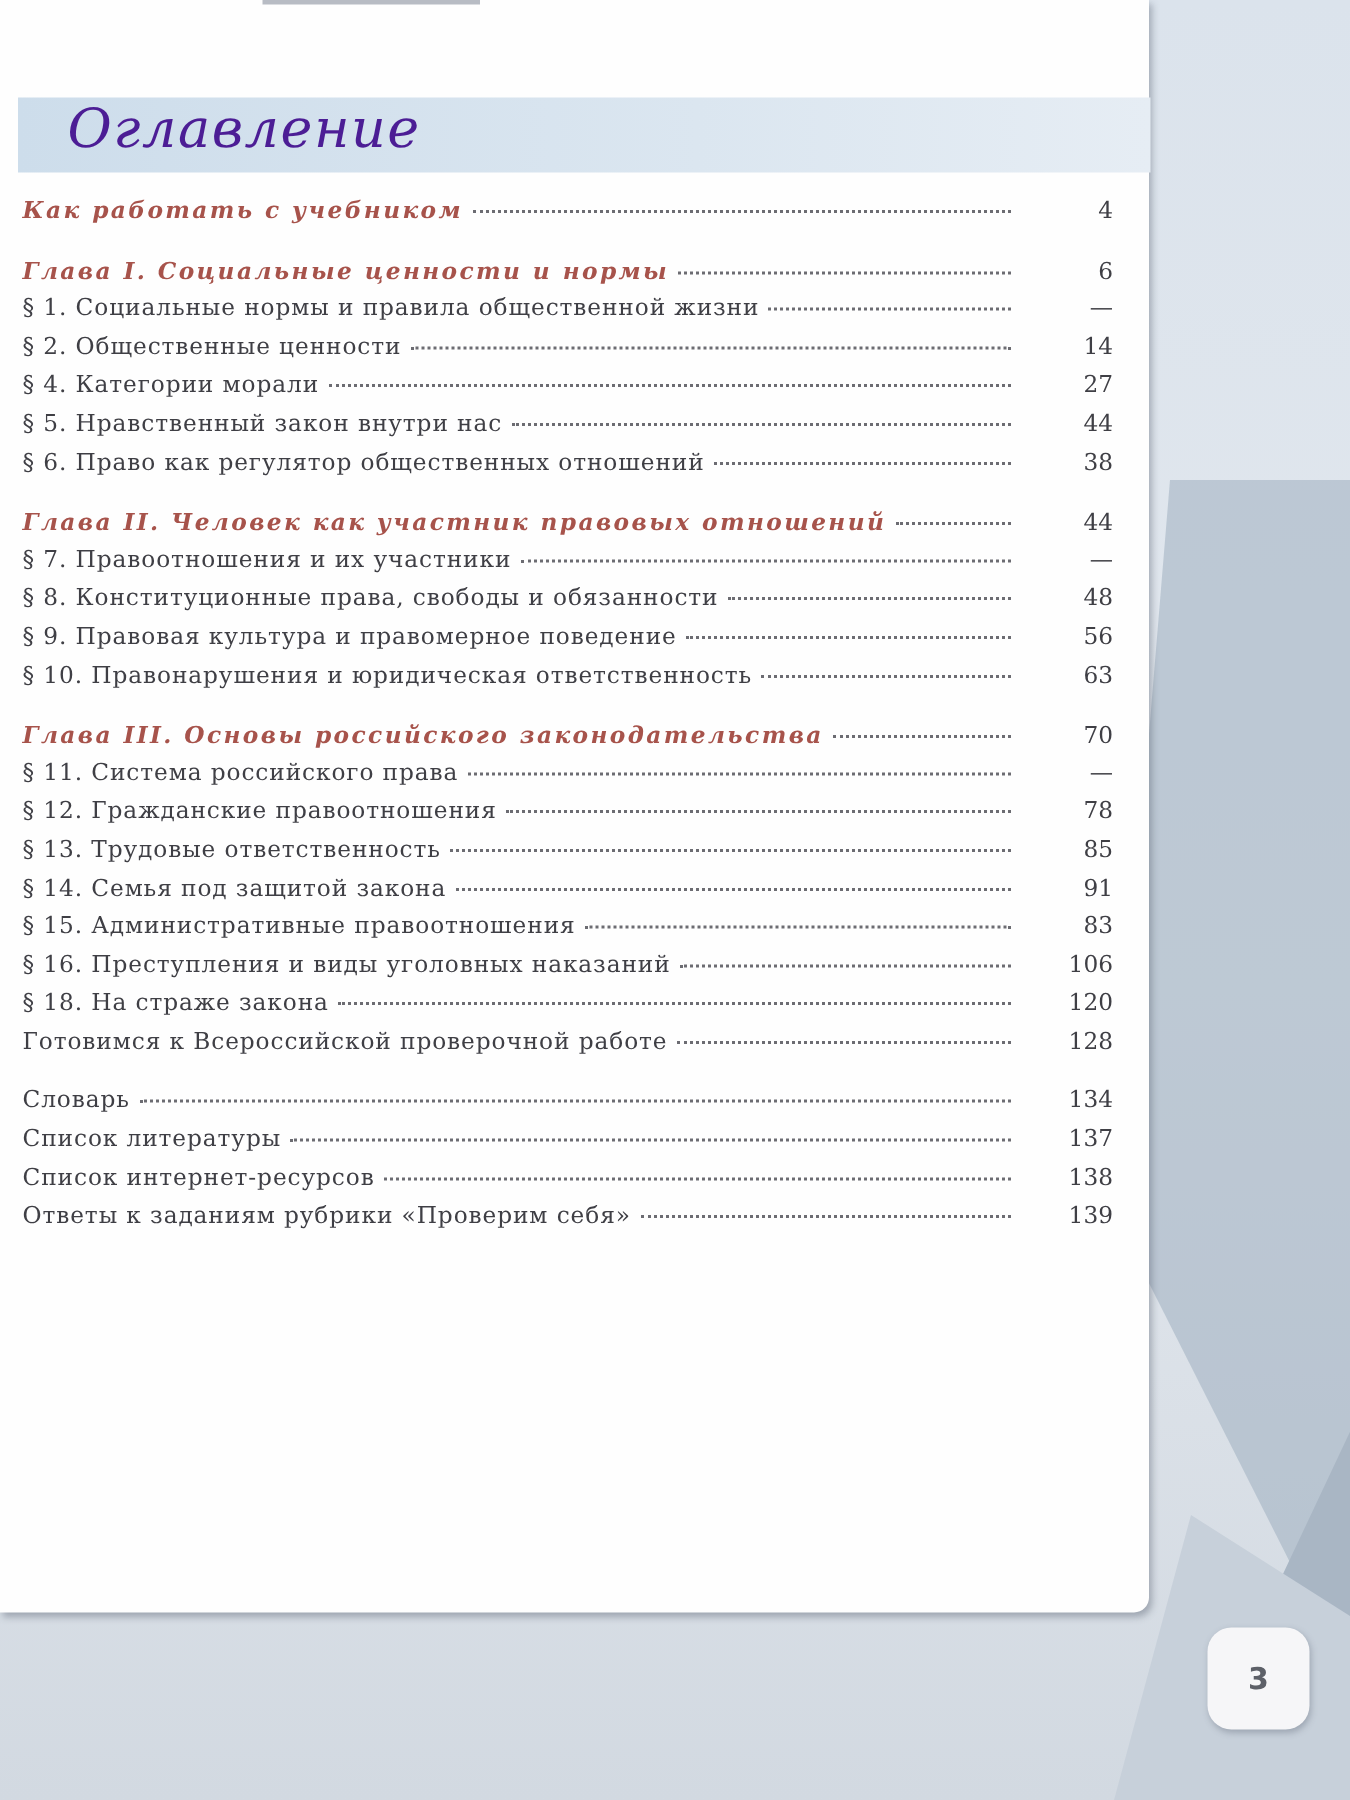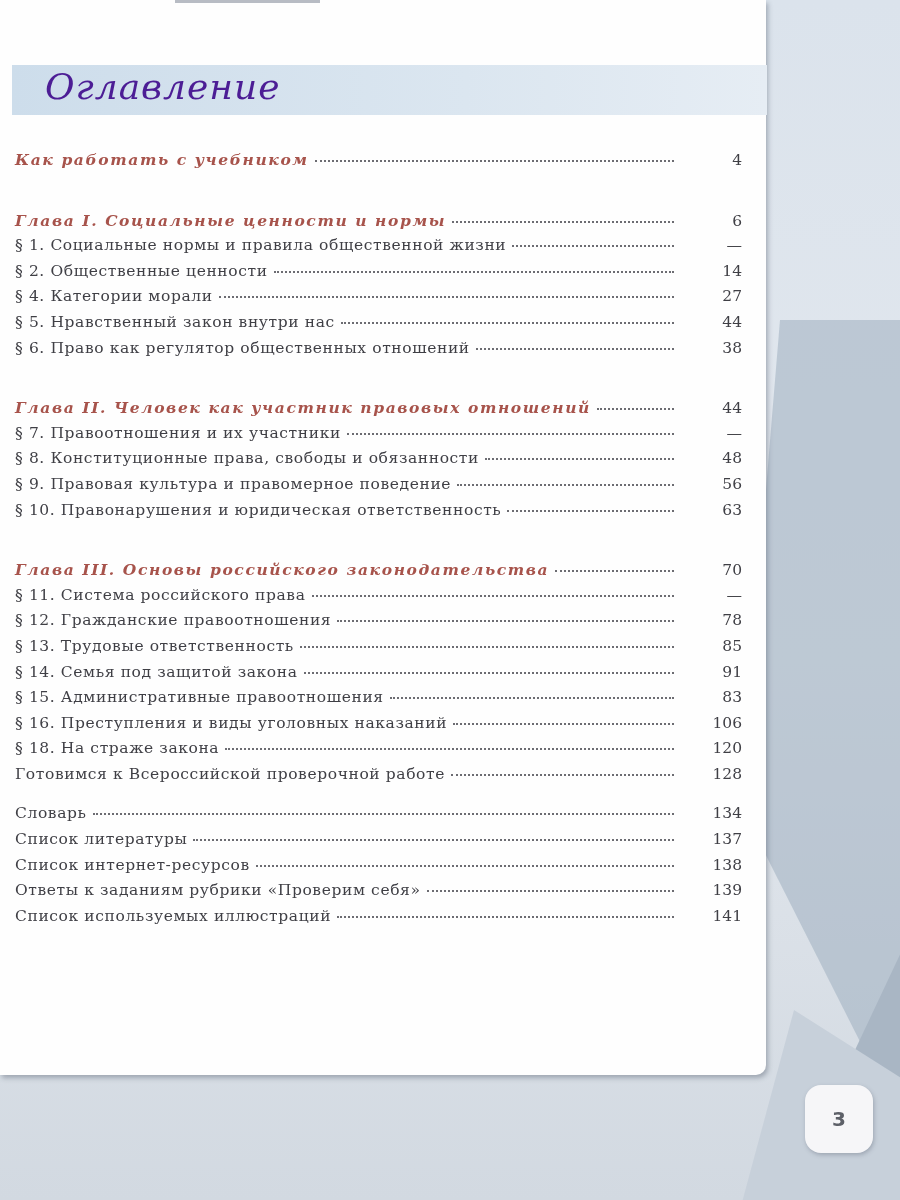--- a/index.html
+++ b/index.html
@@ -32,21 +32,21 @@
     position: absolute; left: 45px; top: 66px;
     font-family: "DejaVu Serif", serif; font-style: italic;
     font-size: 36px; color: #4c1d95; letter-spacing: 1px;
   }
   .toc { position: absolute; left: 15px; top: 130px; width: 727px; }
   .row {
     display: flex; align-items: baseline; height: 25.6px;
     font-size: 15.5px; color: #3f3f45; letter-spacing: 0.6px;
   }
   .row.chapter {
-    color: #a7534b; font-weight: bold; font-style: italic; letter-spacing: 1.6px; margin-top: 20px;
+    color: #a7534b; font-weight: bold; font-style: italic; letter-spacing: 1.6px;
   }
   .row .label { white-space: nowrap; }
   .row .dots {
     flex: 1; margin: 0 6px; height: 1px; position: relative; top: -3px;
     border-bottom: 2px dotted #6c6c72;
     margin-right: 28px;
   }
   .row .page-num {
     width: 40px; text-align: right; color: #3f3f45; font-weight: normal; font-style: normal;
     letter-spacing: 0;
@@ -203,21 +203,16 @@
     <div class="row">
       <span class="label">Список интернет-ресурсов</span>
       <span class="dots"></span>
       <span class="page-num">138</span>
     </div>
     <div class="row">
       <span class="label">Ответы к заданиям рубрики «Проверим себя»</span>
       <span class="dots"></span>
       <span class="page-num">139</span>
     </div>
-    <div class="row">
-      <span class="label">Список используемых иллюстраций</span>
-      <span class="dots"></span>
-      <span class="page-num">141</span>
-    </div>
   </div>
 </div>
 
 <div class="badge">3</div>
 
 </body></html>

